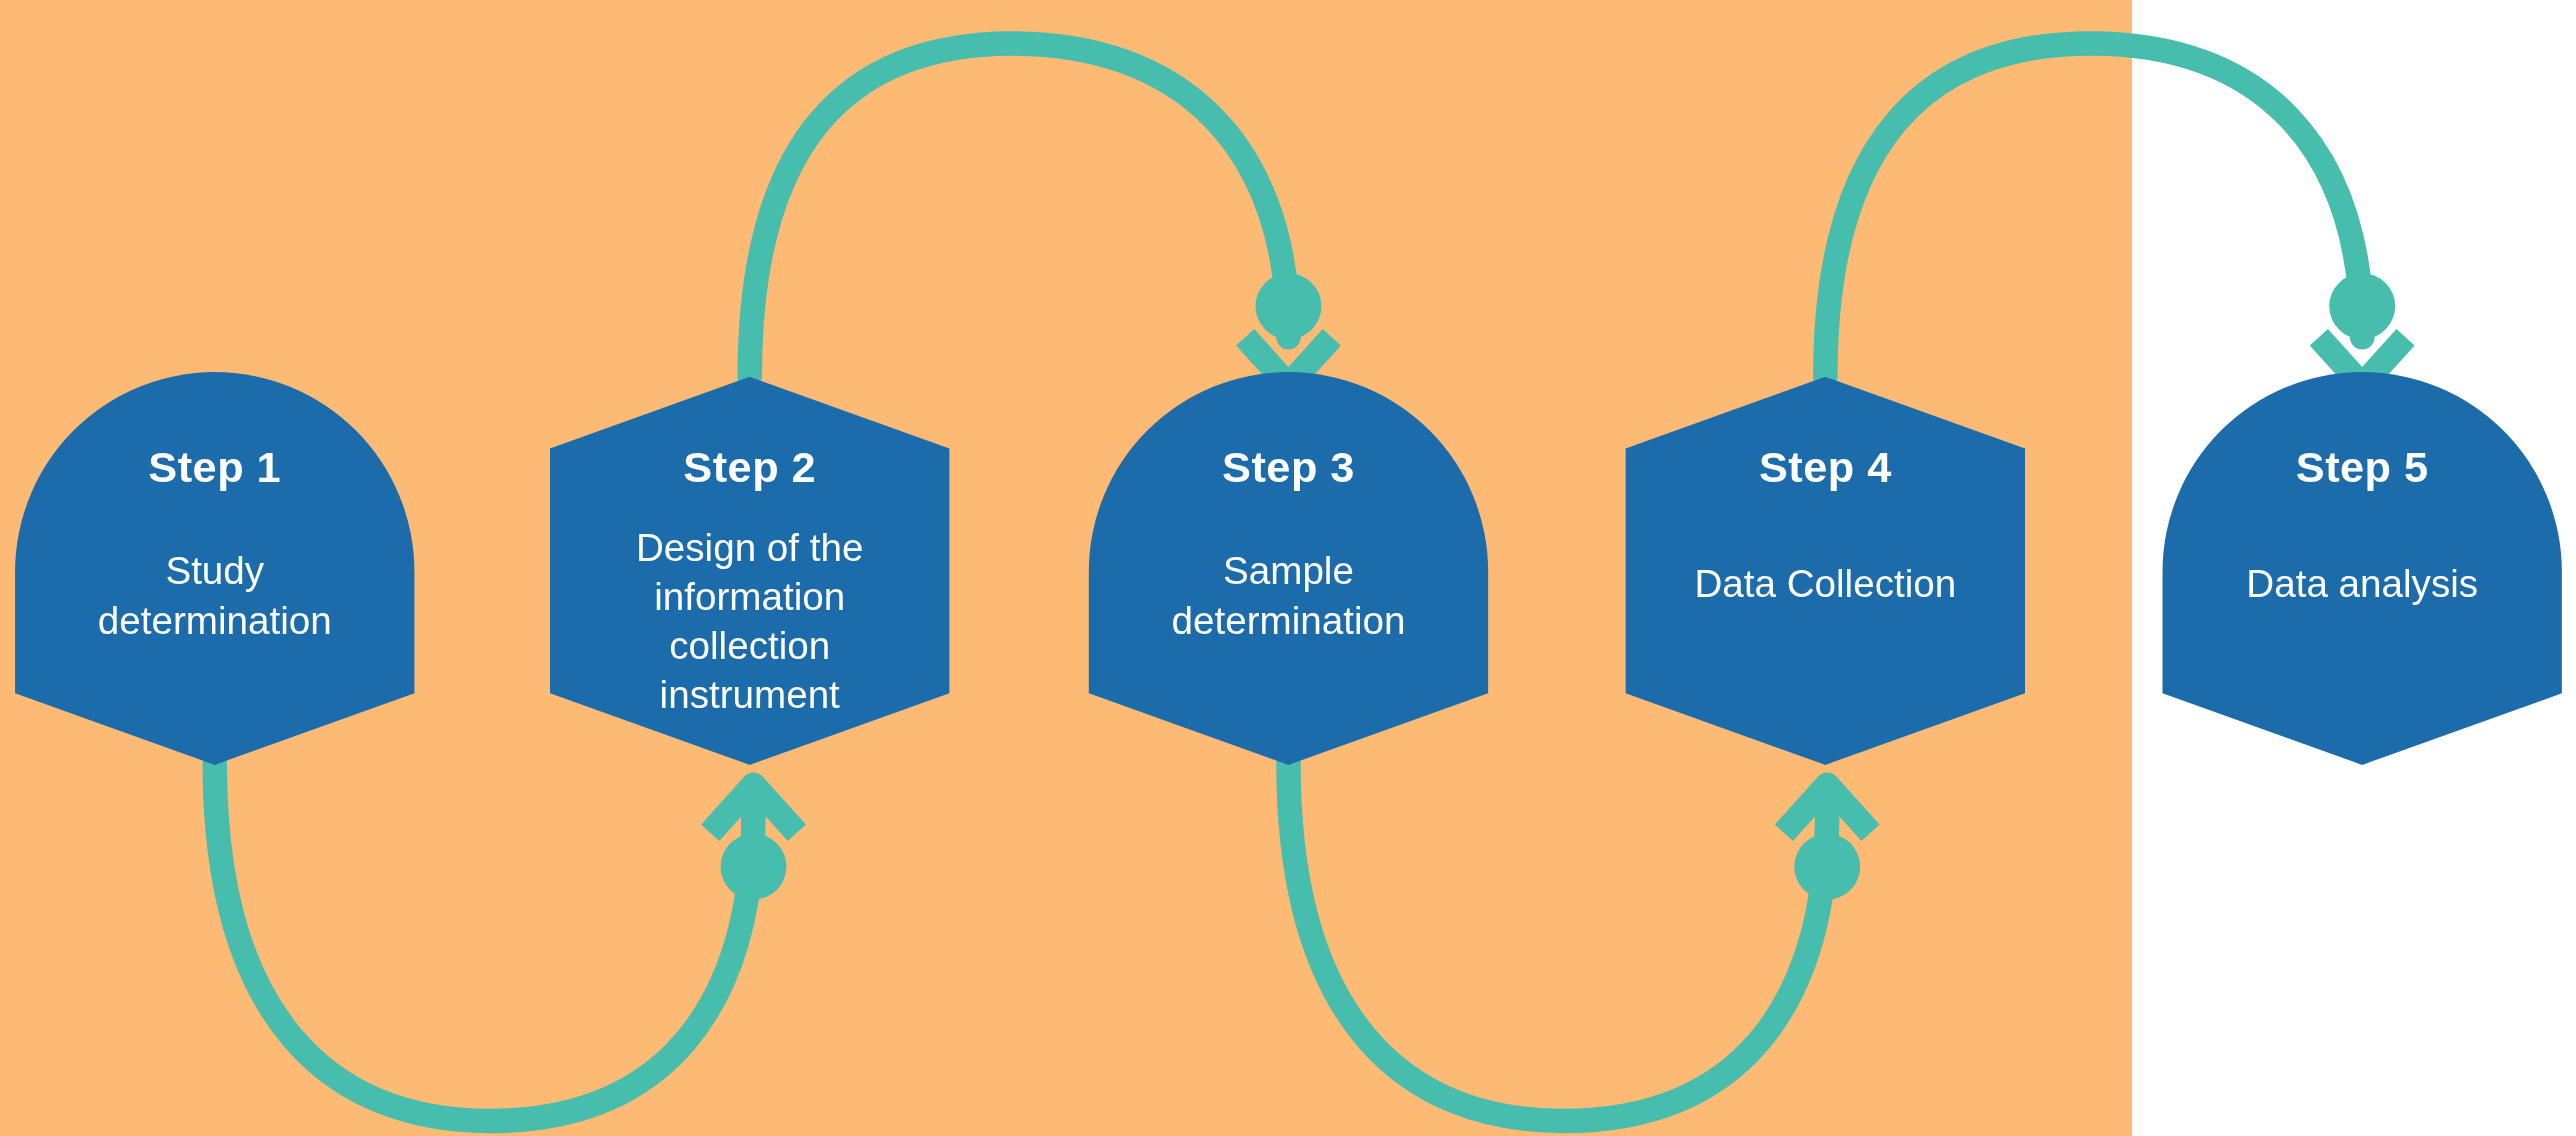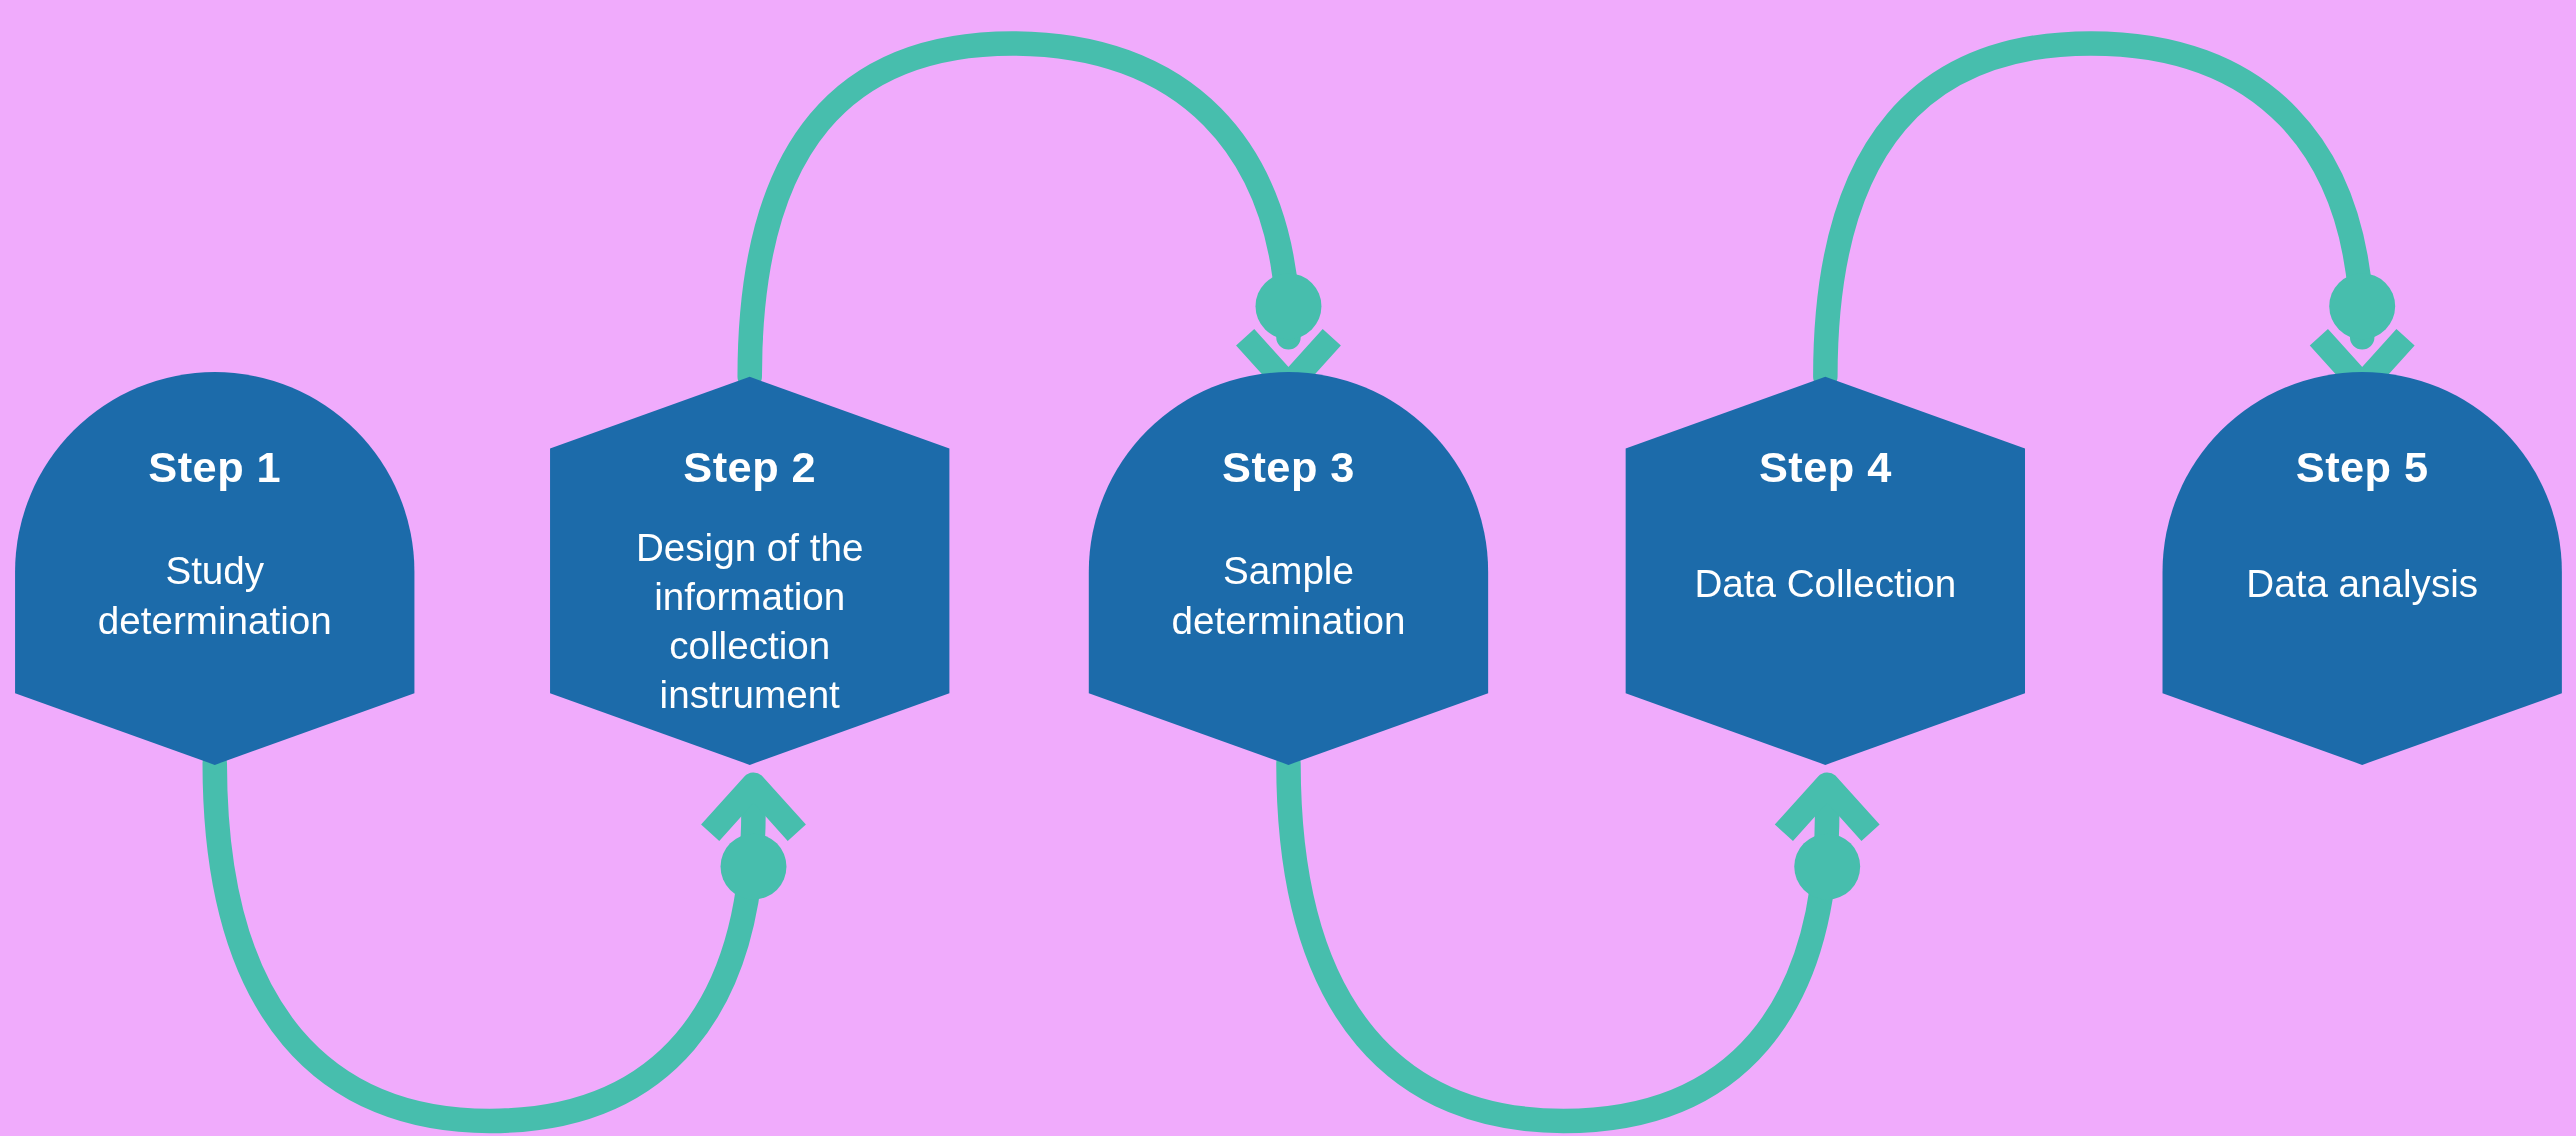--- a/index.html
+++ b/index.html
@@ -8,23 +8,23 @@
     background: #ffffff;
   }
   body {
     width: 2576px;
     height: 1137px;
     font-family: "Liberation Sans", sans-serif;
     overflow: hidden;
   }
   #diagram-root {
     position: relative;
-    width: 2576px;
+    width: 2132px;
     height: 1137px;
-    background: #f0abfc;
+    background: #fdba74;
   }
   #flow-svg {
     display: block;
     width: 2576px;
     height: 1137px;
   }
   .step-title {
     font-family: "Liberation Sans", sans-serif;
     font-weight: bold;
     font-size: 46px;

